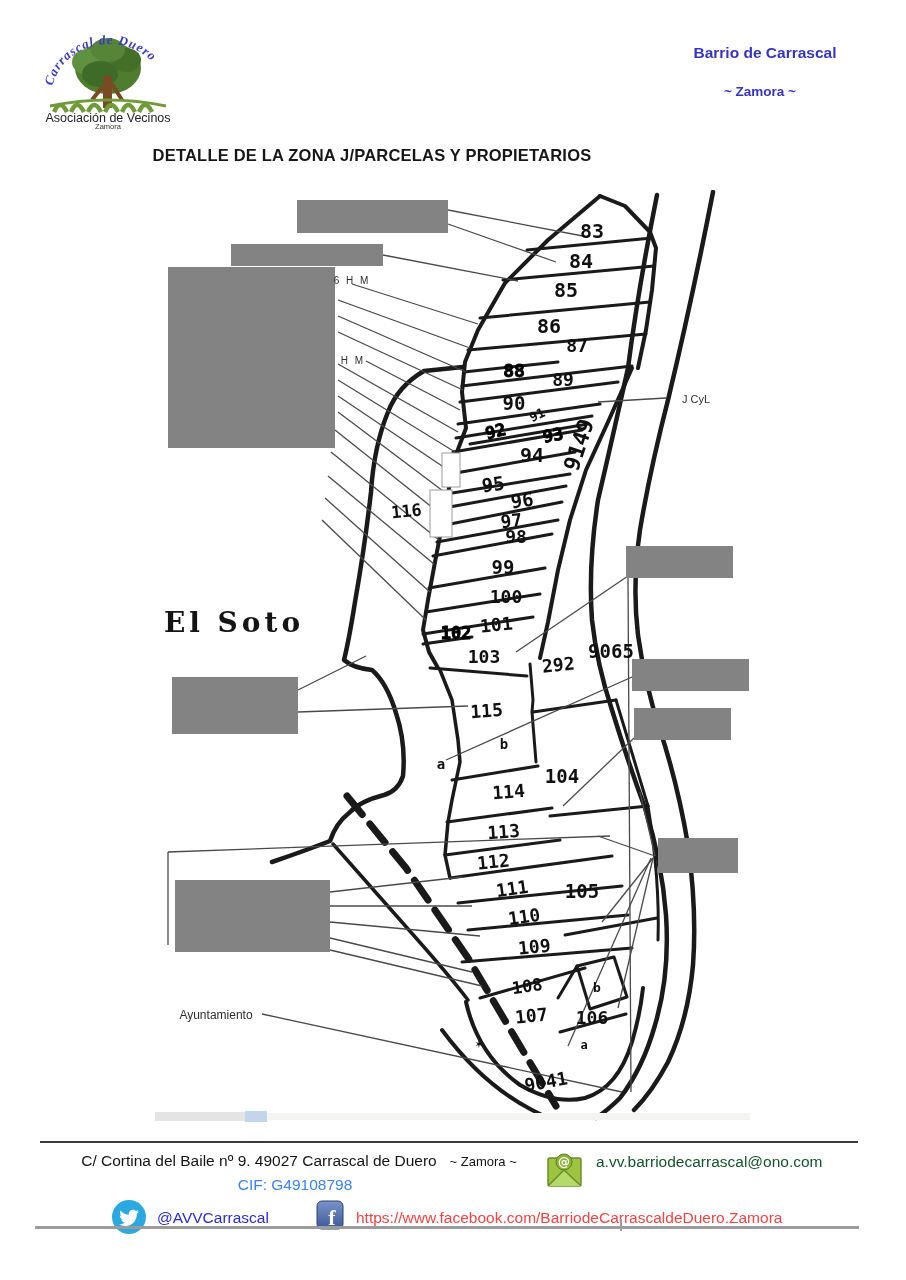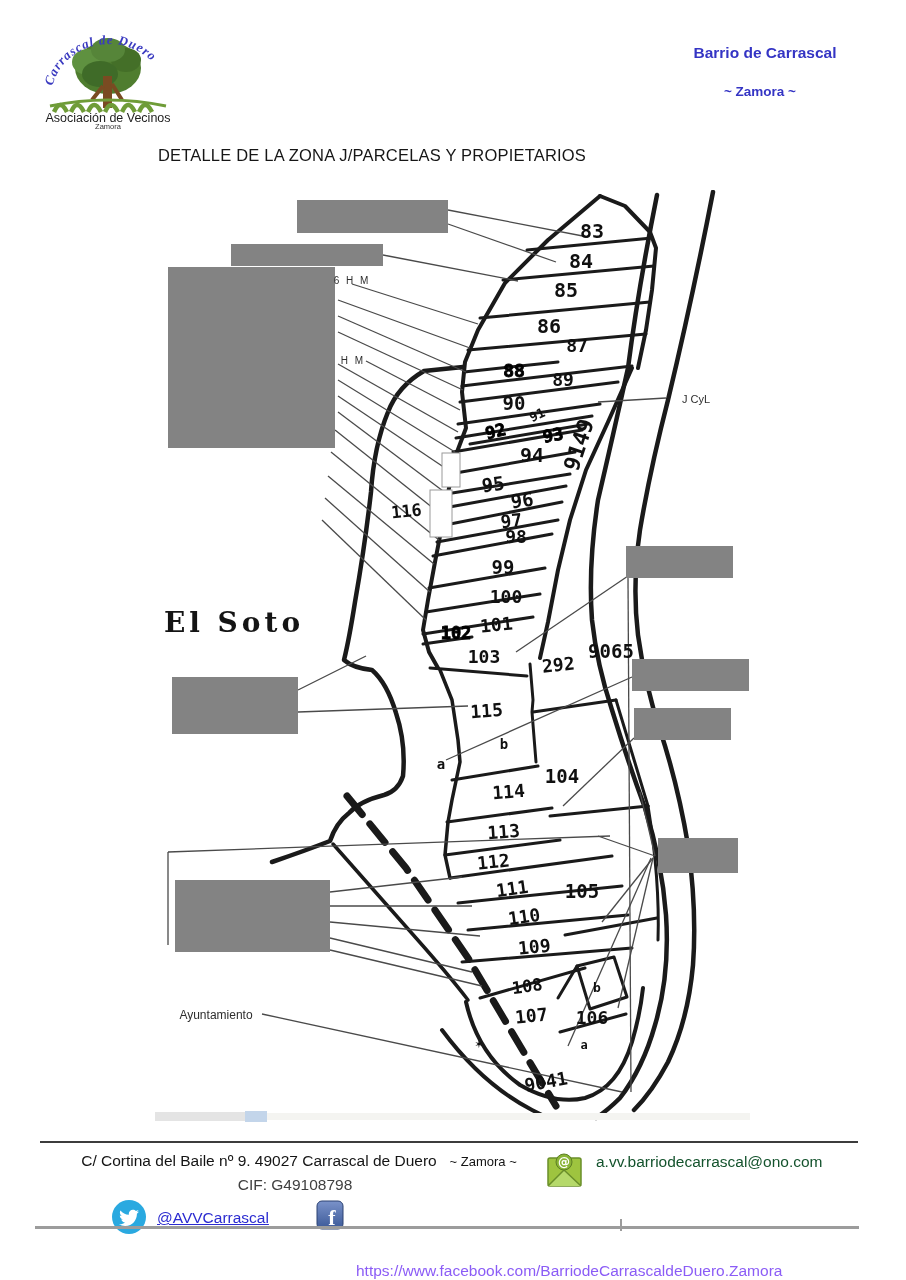--- a/index.html
+++ b/index.html
@@ -3,43 +3,43 @@
 <meta charset="utf-8">
 <style>
   html,body{margin:0;padding:0;}
   body{width:906px;height:1280px;background:#ffffff;position:relative;overflow:hidden;
        font-family:"Liberation Sans",sans-serif;}
   .abs{position:absolute;}
 
   
   .org-name{left:620px;top:44px;width:290px;text-align:center;font-size:15.5px;font-weight:bold;color:#3434c4;}
   .org-sub{left:620px;top:84px;width:280px;text-align:center;font-size:13.5px;font-weight:bold;color:#3434c4;}
-  .doc-title{left:0;top:146px;width:744px;text-align:center;font-size:16.5px;font-weight:normal;color:#161616;letter-spacing:0.2px;}
+  .doc-title{left:0;top:146px;width:744px;text-align:center;font-size:16.5px;font-weight:bold;color:#161616;letter-spacing:0.2px;}
 
   
   .m-parcel{font-family:"DejaVu Sans Mono",monospace;font-weight:700;fill:#101010;}
   .m-dark{font-family:"DejaVu Sans Mono",monospace;font-weight:700;fill:#000;stroke:#000;stroke-width:0.9px;}
   .m-note{font-family:"Liberation Sans",sans-serif;fill:#2e2e2e;}
   .m-place{font-family:"DejaVu Serif",serif;font-weight:700;fill:#141414;letter-spacing:4px;}
 
   
   .map-strip1{left:155px;top:1112px;width:90px;height:9px;background:#e4e4e4;}
   .map-strip2{left:245px;top:1111px;width:22px;height:11px;background:#c3d5ea;}
   .map-strip3{left:267px;top:1113px;width:483px;height:7px;background:#f4f4f1;}
 
   
   .f-line-top{left:40px;top:1141px;width:818px;height:2px;background:#3c3c3c;}
   .f-line-bottom{left:35px;top:1226px;width:824px;height:3px;background:#9c9c9c;}
   .f-tick{left:620px;top:1219px;width:2px;height:12px;background:#9c9c9c;}
   .f-address{left:64px;top:1152px;width:470px;text-align:center;font-size:15.5px;color:#141414;}
   .f-address .suffix{font-size:13px;}
-  .f-cif{left:60px;top:1176px;width:470px;text-align:center;font-size:15.5px;color:#404040;}
+  .f-cif{left:60px;top:1176px;width:470px;text-align:center;font-size:15.5px;color:#3b82f6;}
   .f-email{left:596px;top:1153px;font-size:15.5px;color:#14532d;}
-  .f-twitter{left:157px;top:1209px;font-size:15.5px;color:#2b2bd0;text-decoration:underline;}
-  .f-facebook{left:356px;top:1262px;font-size:15.5px;color:#8b5cf6;}
+  .f-twitter{left:157px;top:1209px;font-size:15.5px;color:#2b2bd0;}
+  .f-facebook{left:356px;top:1209px;font-size:15.5px;color:#ef4444;}
 </style>
 </head>
 <body>
 
 <svg class="abs" style="left:38px;top:16px" width="140" height="114" viewBox="0 0 140 114">
   <defs>
     <path id="arc" d="M 14,72 A 58,54 0 0 1 128,72"></path>
   </defs>
 
   <g>

